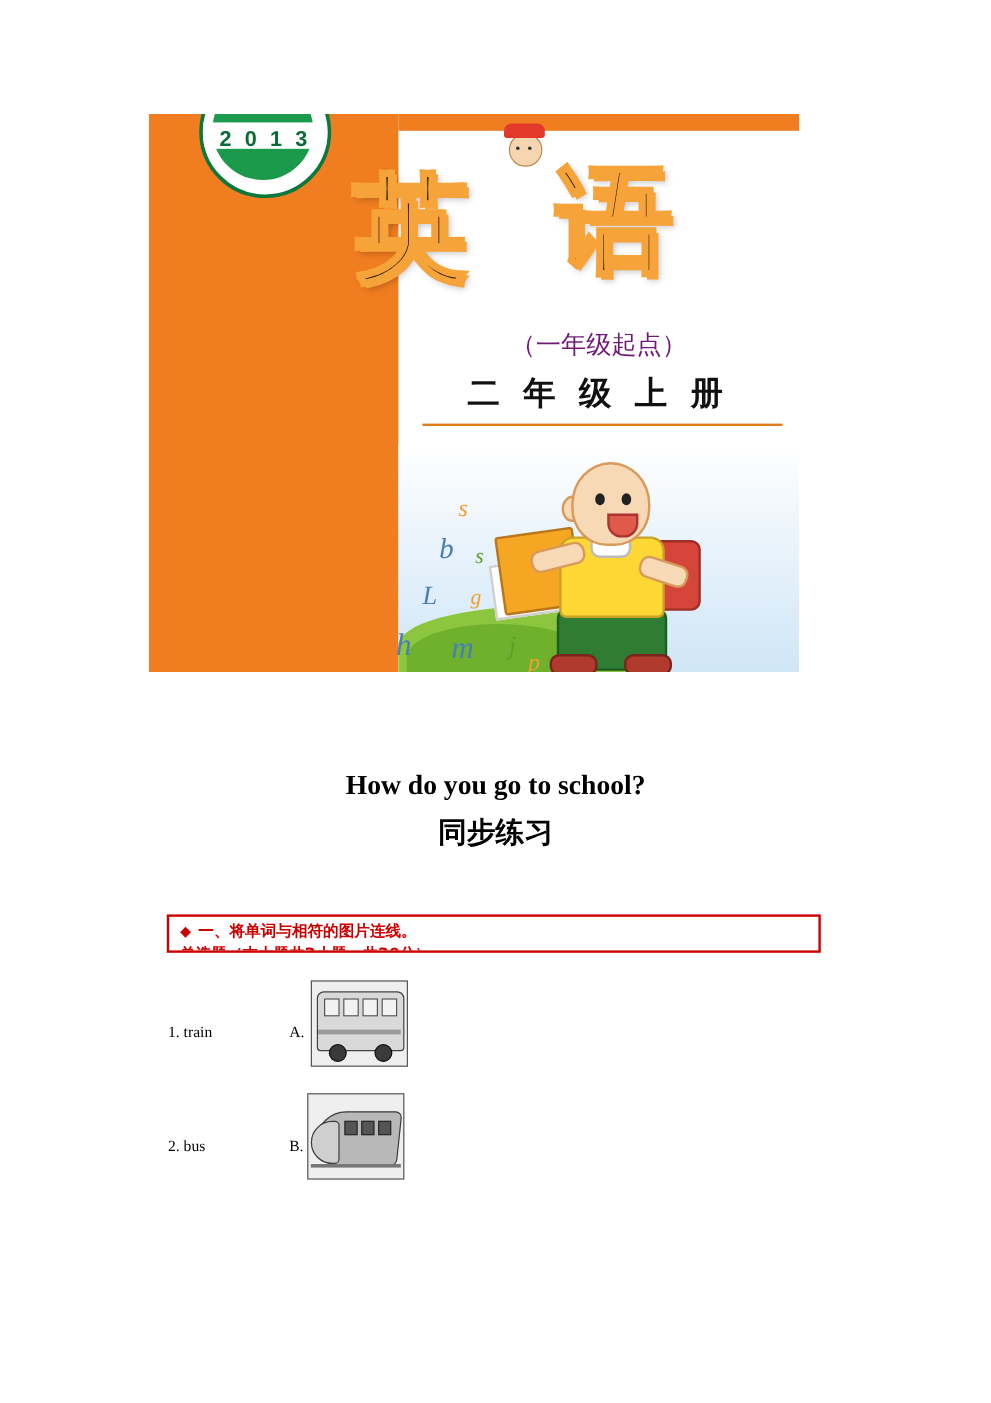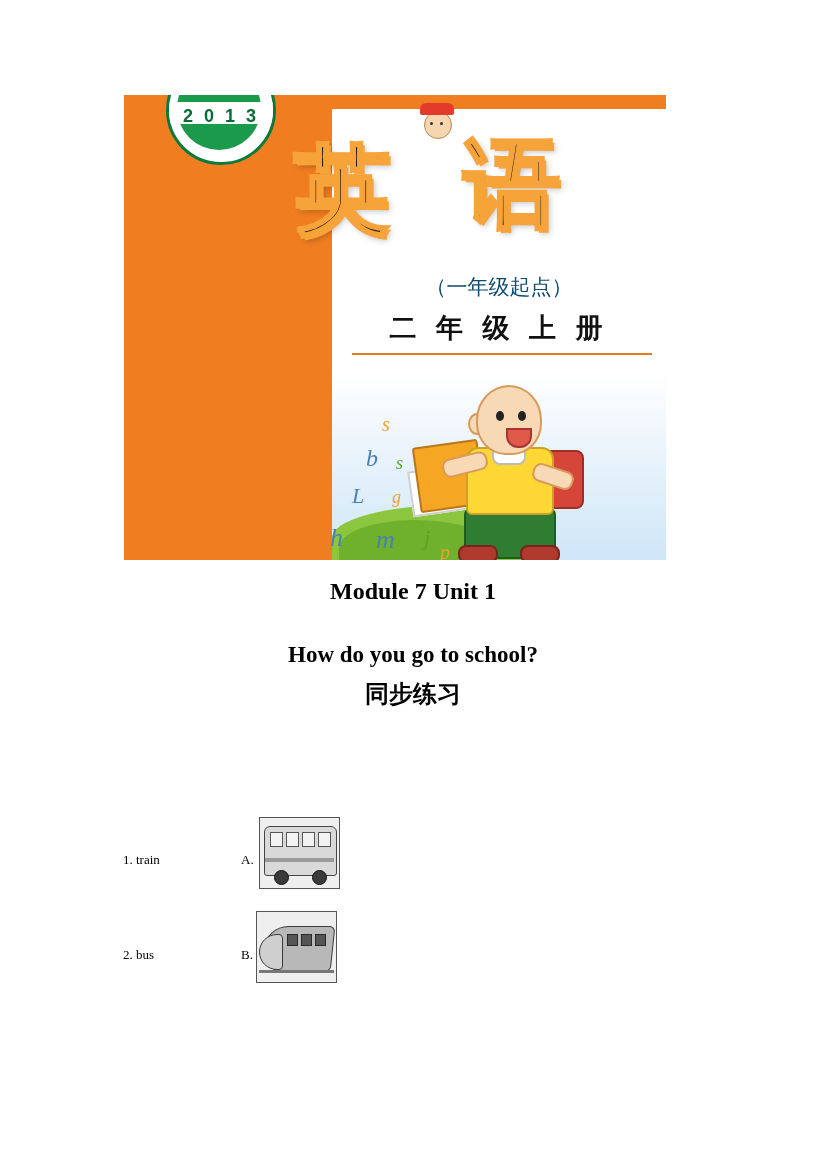--- a/index.html
+++ b/index.html
@@ -154,21 +154,21 @@
   }
 
   .sub-paren {
     position: absolute;
     left: 208px;
     top: 178px;
     width: 334px;
     text-align: center;
     font-family: "DejaVu Sans", sans-serif;
     font-size: 21px;
-    color: #0c4a6e;
+    color: #701a75;
   }
   .grade-line {
     position: absolute;
     left: 208px;
     top: 215px;
     width: 334px;
     text-align: center;
     font-family: Liberation Sans, sans-serif;
     font-weight: bold;
     font-size: 27px;
@@ -383,21 +383,21 @@
     white-space: nowrap;
   }
 
   
   .item {
     position: absolute;
     font-family: "Liberation Serif", serif;
     font-size: 13px;
     color: #000;
   }
-  .item-word { left: 123px; }
+  .item-word { left: 140px; }
   .item-letter { left: 241px; }
 
   .pic {
     position: absolute;
     border: 1px solid #555;
     background: #efefef;
     overflow: hidden;
   }
 
   
@@ -520,24 +520,29 @@
     <div class="boy-collar"></div>
     <div class="arm" style="left:318px; top:360px; width:42px; height:15px; transform:rotate(-14deg);"></div>
     <div class="arm" style="left:408px; top:372px; width:38px; height:15px; transform:rotate(18deg);"></div>
     <div class="boy-ear"></div>
     <div class="boy-head"></div>
     <div class="boy-eye" style="left:372px; top:316px;"></div>
     <div class="boy-eye" style="left:394px; top:316px;"></div>
     <div class="boy-mouth"></div>
   </div>
 
-  <div class="h-module">Module 7 Unit 1</div>
   <div class="h-question">How do you go to school?</div>
   <div class="h-cn">同步练习</div>
 
+  <div class="section-box">
+    <div class="section-line1">
+      <span class="section-diamond">◆</span><span>一、将单词与相符的图片连线。</span>
+    </div>
+    <div class="section-line2">单选题（本大题共2小题，共20分）</div>
+  </div>
 
   <div class="item item-word" style="top:852px;">1. train</div>
   <div class="item item-letter" style="top:852px;">A.</div>
 
   <div class="pic bus-box">
     <div class="bus-body"></div>
     <div class="bus-win" style="left:10px;"></div>
     <div class="bus-win" style="left:26px;"></div>
     <div class="bus-win" style="left:42px;"></div>
     <div class="bus-win" style="left:58px;"></div>

